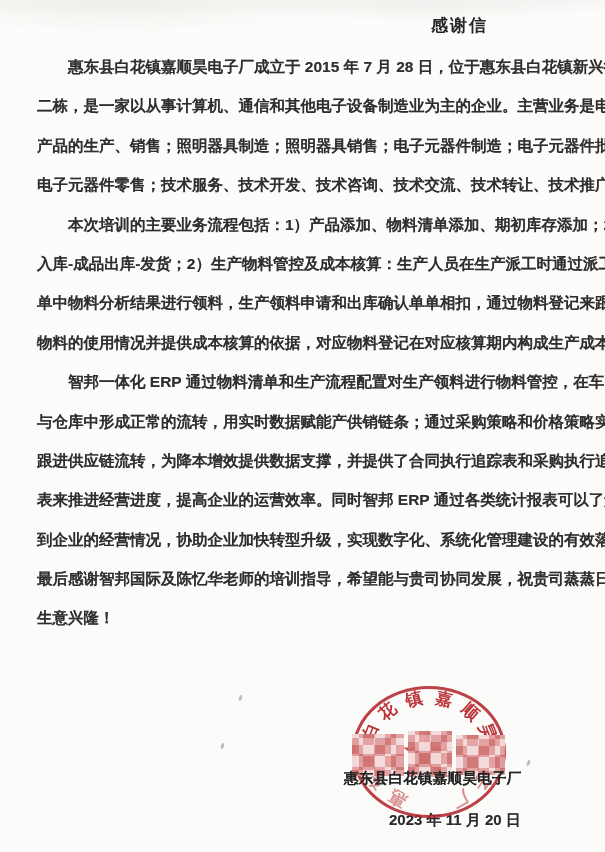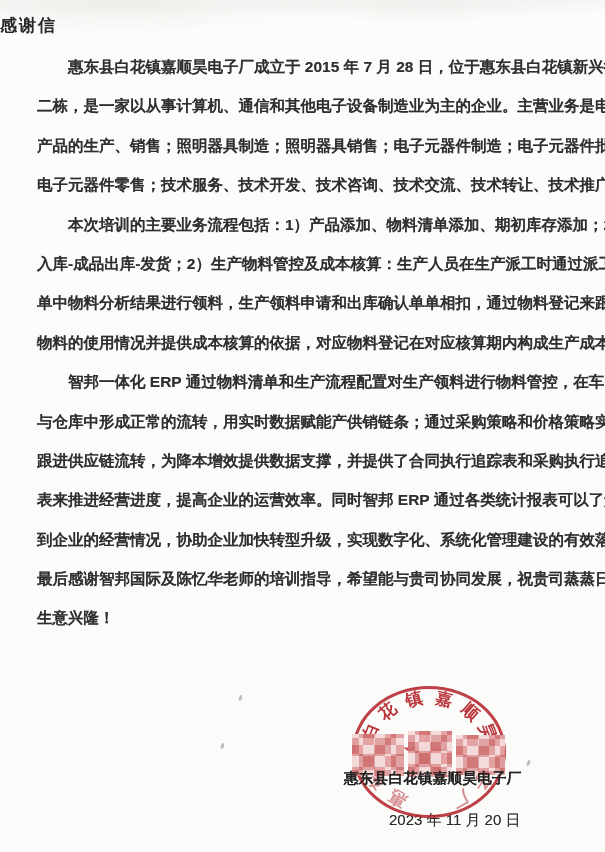--- a/index.html
+++ b/index.html
@@ -11,21 +11,21 @@
       radial-gradient(300px 40px at 120px 6px, rgba(190,190,186,0.18), transparent 70%),
       radial-gradient(260px 30px at 420px 4px, rgba(190,190,186,0.14), transparent 70%),
       linear-gradient(180deg, #f6f6f4 0px, #fcfcfa 16px, #fbfbf9 100%);
     font-family:"Liberation Sans","DejaVu Sans",sans-serif;
     overflow:hidden;
     color:#2e2e2e;
     --stamp-color:#b5272d;
   }
   .letter-title{
     position:absolute;top:14px;left:0;width:488px;
-    text-align:left;font-size:17px;font-weight:bold;letter-spacing:2px;color:#262626;
+    text-align:right;font-size:17px;font-weight:bold;letter-spacing:2px;color:#262626;
   }
   .letter-body{
     position:absolute;top:47px;left:37px;width:535px;
   }
   .line{
     height:39.4px;line-height:39.4px;
     font-size:15.5px;font-weight:600;color:#2f2f2f;
     text-align:justify;text-align-last:justify;
     white-space:nowrap;
     text-shadow:0 0 0.5px rgba(47,47,47,0.45);
@@ -68,21 +68,21 @@
   .mosaic-c{left:456px;top:735px;width:49px;height:40px;}
   
   .sig-company{
     position:absolute;left:344px;top:769px;z-index:5;
     font-size:14.5px;font-weight:bold;color:#222;
     letter-spacing:0.3px;white-space:nowrap;
     text-shadow:0 0 0.5px rgba(34,34,34,0.5);
   }
   .sig-date{
     position:absolute;left:389px;top:811px;z-index:2;
-    font-size:15px;font-weight:400;color:#2a2a2a;white-space:nowrap;
+    font-size:15px;font-weight:700;color:#2a2a2a;white-space:nowrap;
     text-shadow:0 0 0.5px rgba(42,42,42,0.45);
   }
   .speck{
     position:absolute;width:3px;height:6px;z-index:1;
     background:rgba(110,110,110,0.45);
     border-radius:45% 55% 60% 40%;
     transform:rotate(18deg);
   }
 </style>
 </head>

